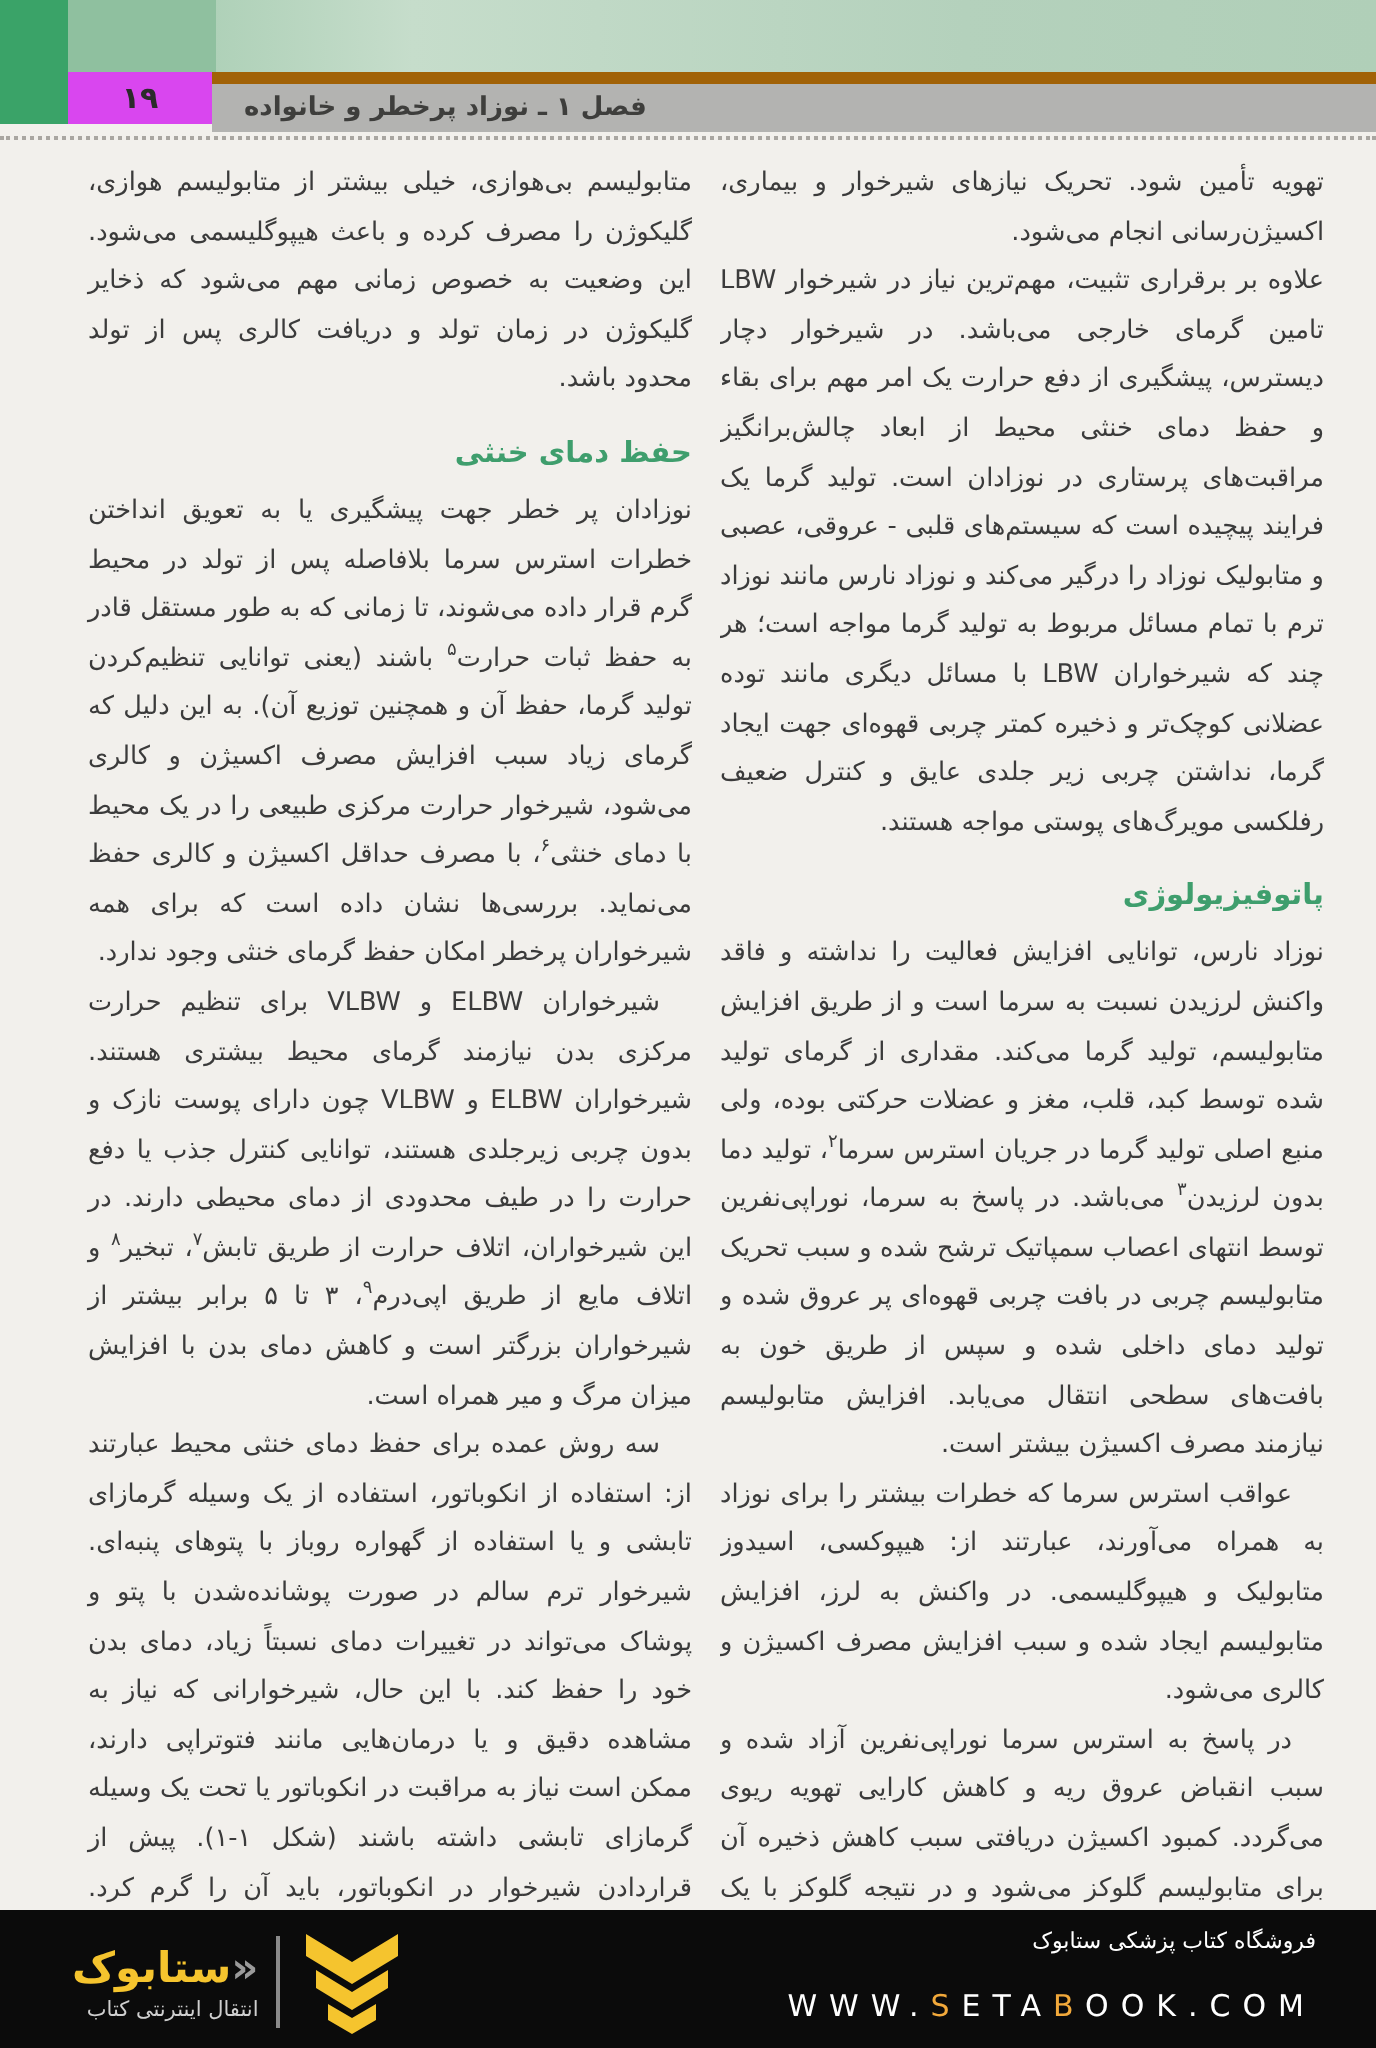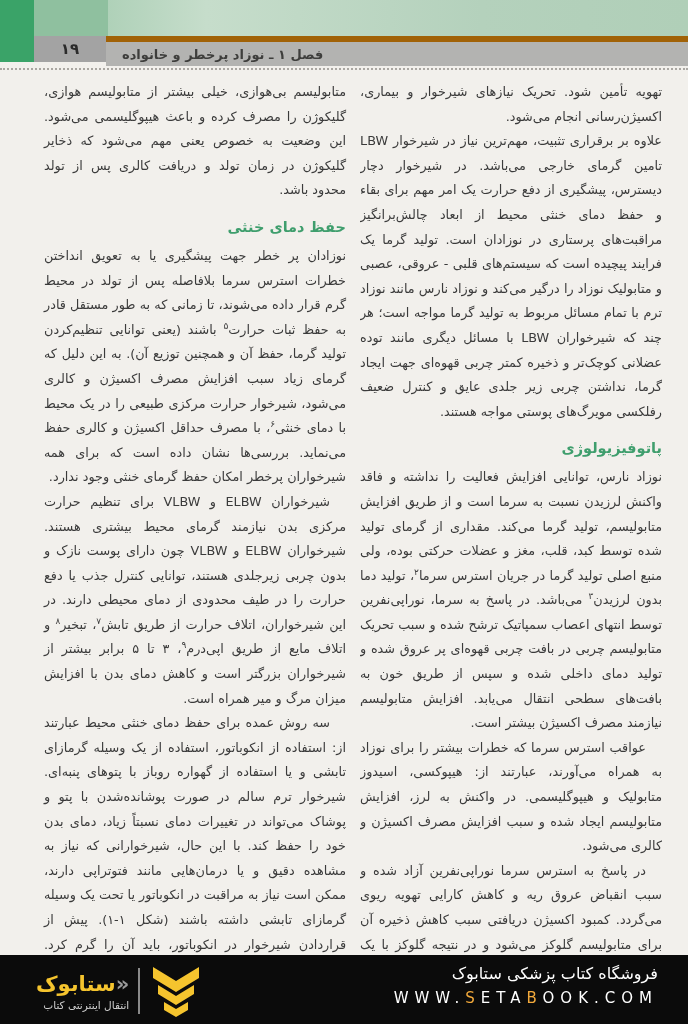--- a/index.html
+++ b/index.html
@@ -12,38 +12,38 @@
   .top-band{position:absolute;top:0;left:0;width:688px;height:36px;
     background:linear-gradient(to right,#96c4a4,#c6ddcb 30%,#b4d1bc 70%,#b0cfb8);}
   .corner-mid{position:absolute;top:0;left:34px;width:74px;height:40px;background:#8fc09f;}
   .corner-dark{position:absolute;top:0;left:0;width:34px;height:62px;background:#3aa368;}
   
   .header-bar{position:absolute;top:36px;left:106px;right:0;height:24px;
     background:#b3b3b1;border-top:6px solid #a16207;}
   .chapter-title{position:absolute;left:16px;top:50%;transform:translateY(-50%);
     direction:rtl;font-size:13px;font-weight:bold;color:#3e3e3c;white-space:nowrap;}
   .page-num-box{position:absolute;top:36px;left:34px;width:72px;height:26px;
-    background:#a3a3a3;display:flex;align-items:center;justify-content:center;
+    background:#d946ef;display:flex;align-items:center;justify-content:center;
     font-size:15px;font-weight:bold;color:#2b2b2b;}
   .dotted-divider{position:absolute;top:68px;left:0;width:688px;height:0;
     border-top:2px dotted #a9a6a1;}
   
   .col{position:absolute;top:80px;direction:rtl;text-align:justify;
     font-size:12.8px;line-height:24.6px;color:#3b3b3b;}
   .col-right{right:26px;width:302px;height:875px;overflow:hidden;}
   .col-left{left:44px;width:302px;height:875px;overflow:visible;}
   .para{margin:0;}
   .para.indent{text-indent:16px;}
   .heading{color:#3f9e6d;font-weight:bold;font-size:14.5px;line-height:26px;
     margin:11px 0 4px 0;text-align:right;}
   sup{font-size:9px;line-height:0;}
   
   .footer{position:absolute;left:0;bottom:0;width:688px;height:69px;background:#0b0b0b;z-index:5;}
   .footer-right{position:absolute;right:30px;top:9px;text-align:right;}
-  .store-title{direction:rtl;color:#ffffff;font-size:16px;margin-bottom:6px;}
+  .store-title{direction:rtl;color:#ffffff;font-size:11px;margin-bottom:17px;}
   .site-url{color:#ffffff;font-size:15px;font-weight:normal;letter-spacing:6px;white-space:nowrap;}
   .site-url .accent{color:#f2a93b;}
   .logo{position:absolute;left:36px;top:7px;display:flex;align-items:center;gap:9px;}
   .logo-text{display:flex;flex-direction:column;align-items:flex-end;}
   .logo-wordmark{direction:rtl;font-size:21px;font-weight:bold;color:#f5c42e;line-height:26px;}
   .logo-wordmark .mark-prefix{color:#9a9a9a;font-weight:bold;}
   .logo-tagline{direction:rtl;font-size:10.5px;color:#cfcfcf;margin-top:2px;}
   .logo-divider{width:2px;height:46px;background:#8a8a8a;}
 </style>
 </head>
@@ -62,21 +62,21 @@
 <div class="col col-right">
     <div class="para"><span>تهویه تأمین شود. تحریک نیازهای شیرخوار و بیماری، اکسیژن‌رسانی انجام می‌شود.</span></div>
     <div class="para"><span>علاوه بر برقراری تثبیت، مهم‌ترین نیاز در شیرخوار LBW تامین گرمای خارجی می‌باشد. در شیرخوار دچار دیسترس، پیشگیری از دفع حرارت یک امر مهم برای بقاء و حفظ دمای خنثی محیط از ابعاد چالش‌برانگیز مراقبت‌های پرستاری در نوزادان است. تولید گرما یک فرایند پیچیده است که سیستم‌های قلبی - عروقی، عصبی و متابولیک نوزاد را درگیر می‌کند و نوزاد نارس مانند نوزاد ترم با تمام مسائل مربوط به تولید گرما مواجه است؛ هر چند که شیرخواران LBW با مسائل دیگری مانند توده عضلانی کوچک‌تر و ذخیره کمتر چربی قهوه‌ای جهت ایجاد گرما، نداشتن چربی زیر جلدی عایق و کنترل ضعیف رفلکسی مویرگ‌های پوستی مواجه هستند.</span></div>
     <div class="heading"><span>پاتوفیزیولوژی</span></div>
     <div class="para"><span>نوزاد نارس، توانایی افزایش فعالیت را نداشته و فاقد واکنش لرزیدن نسبت به سرما است و از طریق افزایش متابولیسم، تولید گرما می‌کند. مقداری از گرمای تولید شده توسط کبد، قلب، مغز و عضلات حرکتی بوده، ولی منبع اصلی تولید گرما در جریان استرس سرما</span><sup>۲</sup><span>، تولید دما بدون لرزیدن</span><sup>۳</sup><span> می‌باشد. در پاسخ به سرما، نوراپی‌نفرین توسط انتهای اعصاب سمپاتیک ترشح شده و سبب تحریک متابولیسم چربی در بافت چربی قهوه‌ای پر عروق شده و تولید دمای داخلی شده و سپس از طریق خون به بافت‌های سطحی انتقال می‌یابد. افزایش متابولیسم نیازمند مصرف اکسیژن بیشتر است.</span></div>
     <div class="para indent"><span>عواقب استرس سرما که خطرات بیشتر را برای نوزاد به همراه می‌آورند، عبارتند از: هیپوکسی، اسیدوز متابولیک و هیپوگلیسمی. در واکنش به لرز، افزایش متابولیسم ایجاد شده و سبب افزایش مصرف اکسیژن و کالری می‌شود.</span></div>
     <div class="para indent"><span>در پاسخ به استرس سرما نوراپی‌نفرین آزاد شده و سبب انقباض عروق ریه و کاهش کارایی تهویه ریوی می‌گردد. کمبود اکسیژن دریافتی سبب کاهش ذخیره آن برای متابولیسم گلوکز می‌شود و در نتیجه گلوکز با یک روش جبرانی دیگر یعنی روش هیپوکسیک (گلیکولیز بی‌هوازی</span></div>
   </div>
 <div class="col col-left">
 
-<div class="para"><span>متابولیسم بی‌هوازی، خیلی بیشتر از متابولیسم هوازی، گلیکوژن را مصرف کرده و باعث هیپوگلیسمی می‌شود. این وضعیت به خصوص یعنی مهم می‌شود که ذخایر گلیکوژن در زمان تولد و دریافت کالری پس از تولد محدود باشد.</span></div>
+<div class="para"><span>متابولیسم بی‌هوازی، خیلی بیشتر از متابولیسم هوازی، گلیکوژن را مصرف کرده و باعث هیپوگلیسمی می‌شود. این وضعیت به خصوص زمانی مهم می‌شود که ذخایر گلیکوژن در زمان تولد و دریافت کالری پس از تولد محدود باشد.</span></div>
     <div class="heading"><span>حفظ دمای خنثی</span></div>
     <div class="para"><span>نوزادان پر خطر جهت پیشگیری یا به تعویق انداختن خطرات استرس سرما بلافاصله پس از تولد در محیط گرم قرار داده می‌شوند، تا زمانی که به طور مستقل قادر به حفظ ثبات حرارت</span><sup>۵</sup><span> باشند (یعنی توانایی تنظیم‌کردن تولید گرما، حفظ آن و همچنین توزیع آن). به این دلیل که گرمای زیاد سبب افزایش مصرف اکسیژن و کالری می‌شود، شیرخوار حرارت مرکزی طبیعی را در یک محیط با دمای خنثی</span><sup>۶</sup><span>، با مصرف حداقل اکسیژن و کالری حفظ می‌نماید. بررسی‌ها نشان داده است که برای همه شیرخواران پرخطر امکان حفظ گرمای خنثی وجود ندارد.</span></div>
     <div class="para indent"><span>شیرخواران ELBW و VLBW برای تنظیم حرارت مرکزی بدن نیازمند گرمای محیط بیشتری هستند. شیرخواران ELBW و VLBW چون دارای پوست نازک و بدون چربی زیرجلدی هستند، توانایی کنترل جذب یا دفع حرارت را در طیف محدودی از دمای محیطی دارند. در این شیرخواران، اتلاف حرارت از طریق تابش</span><sup>۷</sup><span>، تبخیر</span><sup>۸</sup><span> و اتلاف مایع از طریق اپی‌درم</span><sup>۹</sup><span>، ۳ تا ۵ برابر بیشتر از شیرخواران بزرگتر است و کاهش دمای بدن با افزایش میزان مرگ و میر همراه است.</span></div>
     <div class="para indent"><span>سه روش عمده برای حفظ دمای خنثی محیط عبارتند از: استفاده از انکوباتور، استفاده از یک وسیله گرمازای تابشی و یا استفاده از گهواره روباز با پتوهای پنبه‌ای. شیرخوار ترم سالم در صورت پوشانده‌شدن با پتو و پوشاک می‌تواند در تغییرات دمای نسبتاً زیاد، دمای بدن خود را حفظ کند. با این حال، شیرخوارانی که نیاز به مشاهده دقیق و یا درمان‌هایی مانند فتوتراپی دارند، ممکن است نیاز به مراقبت در انکوباتور یا تحت یک وسیله گرمازای تابشی داشته باشند (شکل ۱-۱). پیش از قراردادن شیرخوار در انکوباتور، باید آن را گرم کرد. استفاده از انکوباتورهای دو جداره توانایی حفظ حرارت را در شیرخوار به طور قابل توجهی افزایش داده و مصرف انرژی برای تنظیم حرارت را کاهش</span></div>
   </div>
 
 <div class="footer">
   <div class="footer-right">
     <div class="store-title">فروشگاه کتاب پزشکی ستابوک</div>
     <div class="site-url"><span>WWW.</span><span class="accent">S</span><span>ETA</span><span class="accent">B</span><span>OOK.COM</span></div>

